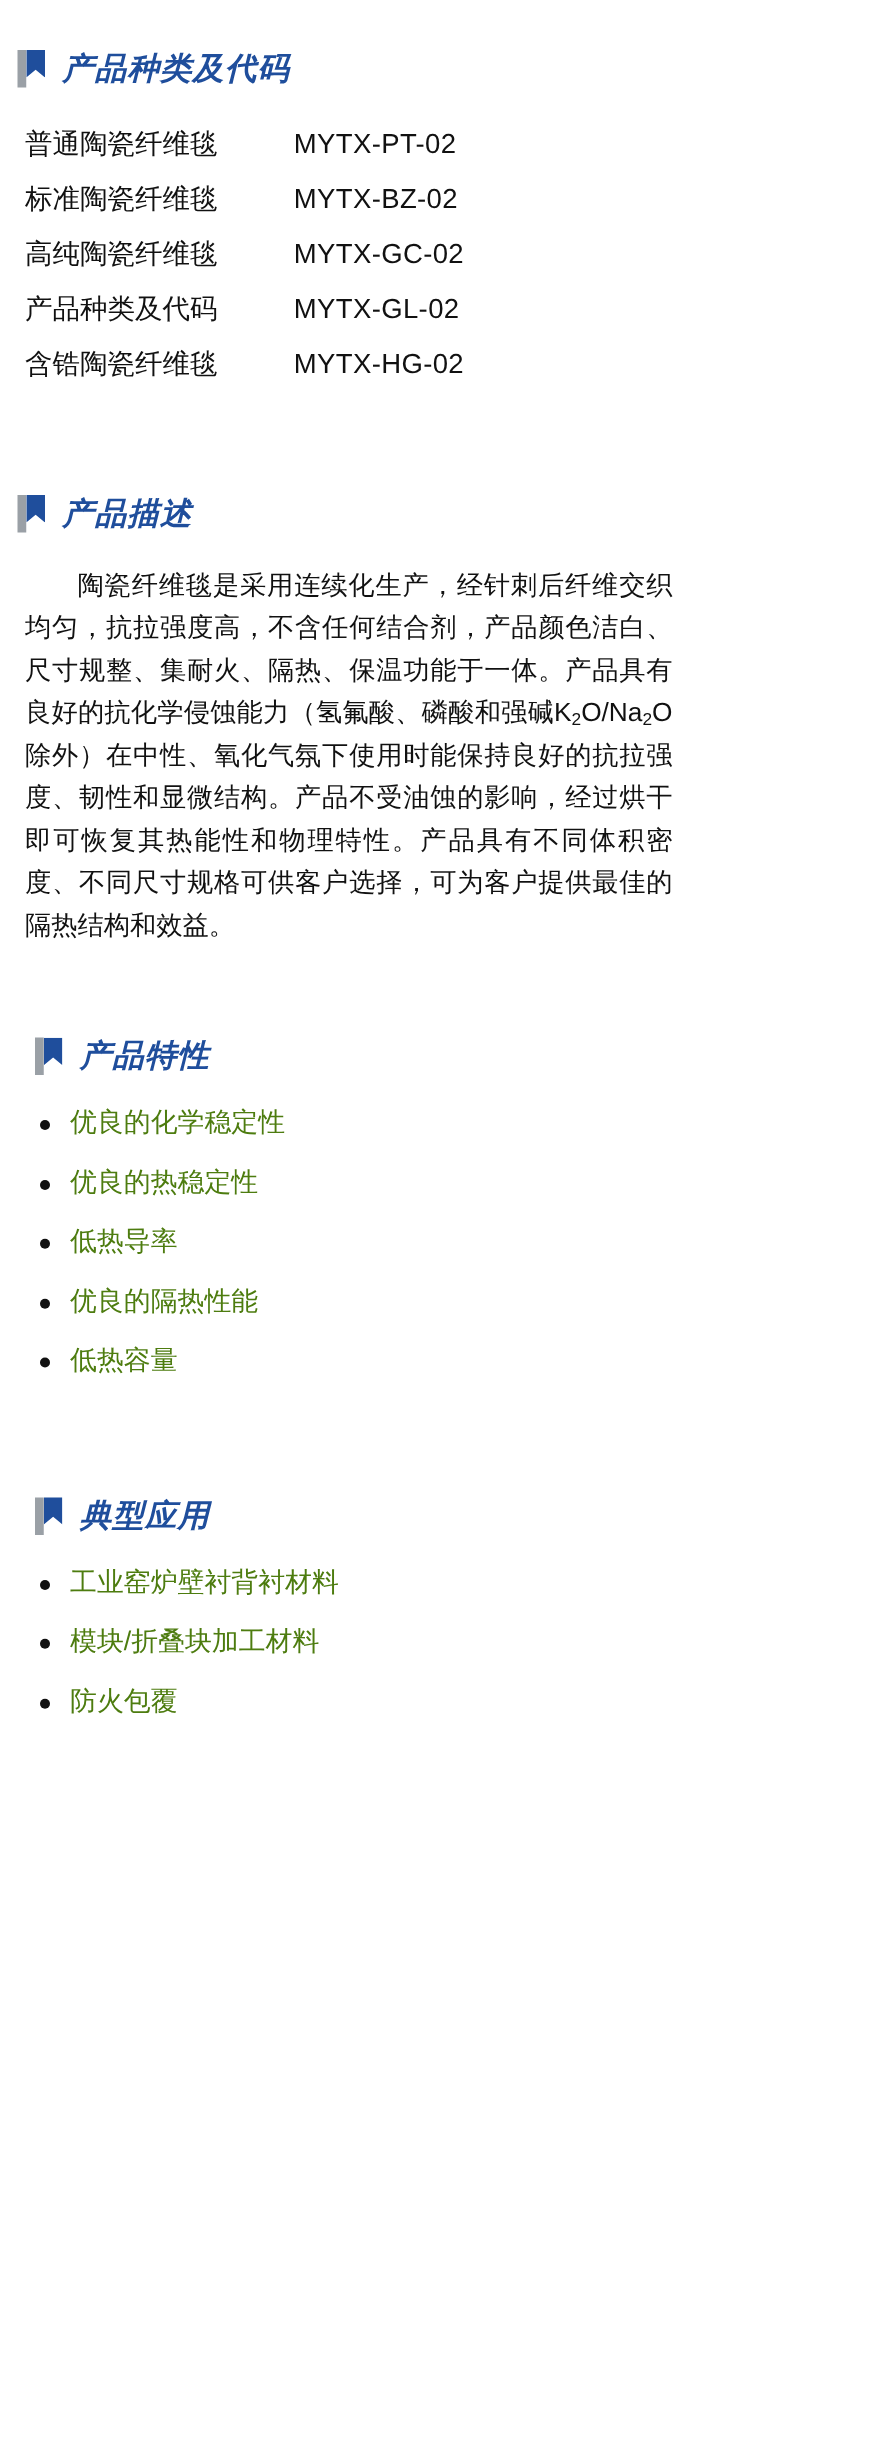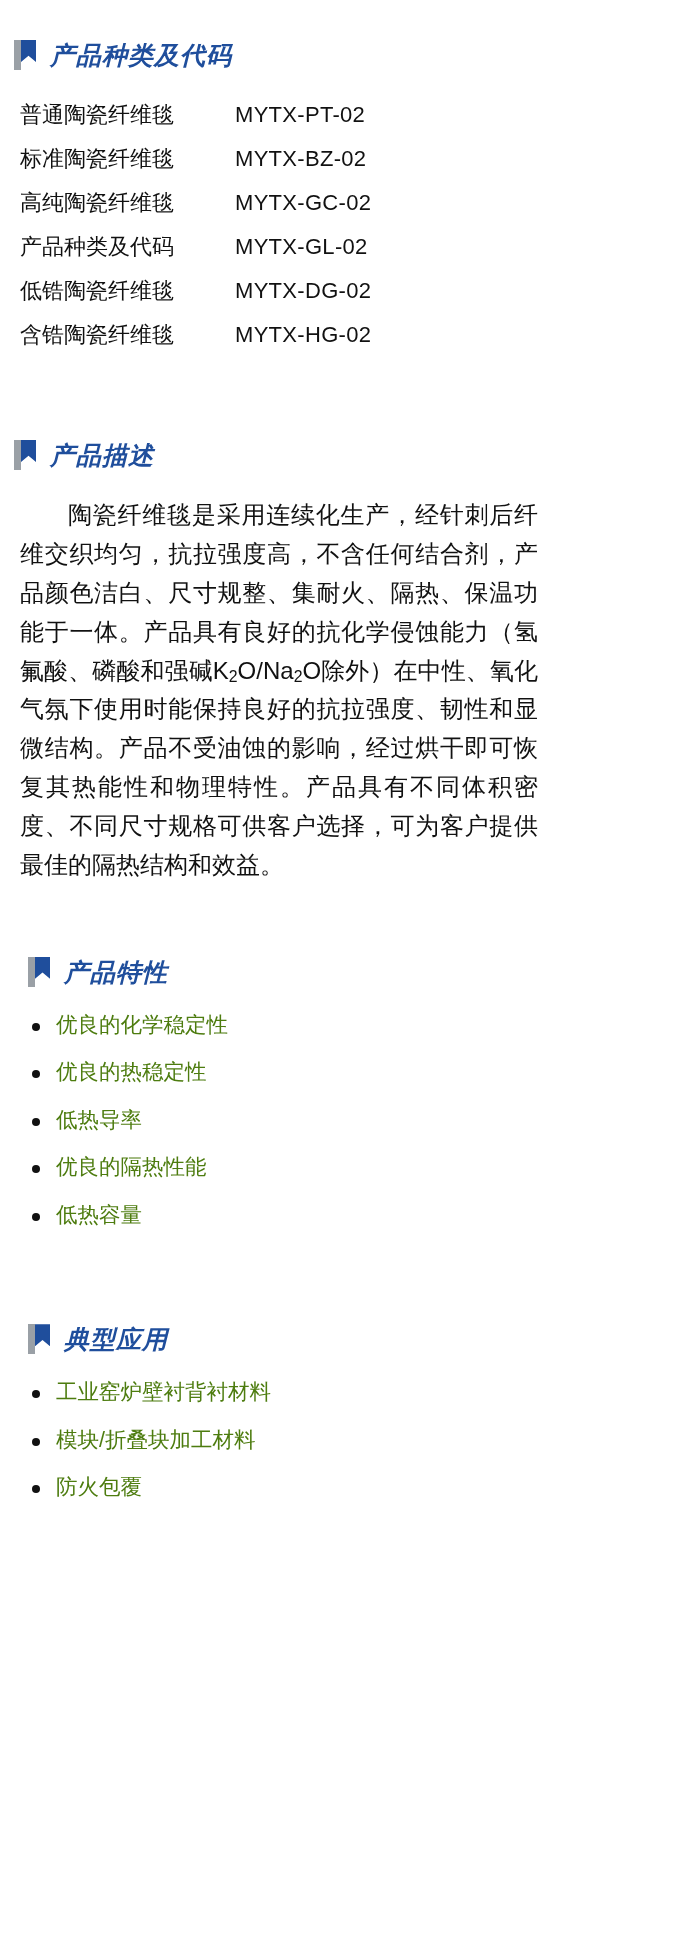--- a/index.html
+++ b/index.html
@@ -77,21 +77,21 @@
     min-width: 215px;
   }
   .code-row .code {
     letter-spacing: 0.3px;
   }
 
   
   .para {
     margin: 26px 0 0 0;
     padding: 0 8px 0 6px;
-    font-size: 24px;
+    font-size: 21px;
     line-height: 1.62;
     text-align: justify;
     text-justify: inter-ideograph;
     text-indent: 2em;
     color: #111111;
   }
   .para sub {
     font-size: 0.66em;
     vertical-align: baseline;
     position: relative;
@@ -155,24 +155,20 @@
     </div>
     <div class="code-row">
       <span class="name">高纯陶瓷纤维毯</span>
       <span class="code">MYTX-GC-02</span>
     </div>
     <div class="code-row">
       <span class="name">产品种类及代码</span>
       <span class="code">MYTX-GL-02</span>
     </div>
     <div class="code-row">
-      <span class="name">低锆陶瓷纤维毯</span>
-      <span class="code">MYTX-DG-02</span>
-    </div>
-    <div class="code-row">
       <span class="name">含锆陶瓷纤维毯</span>
       <span class="code">MYTX-HG-02</span>
     </div>
   </div>
 
   <div class="gap-xl"></div>
 
   <div class="section-head">
     <span class="flag-icon">
       <span class="mast"></span>

